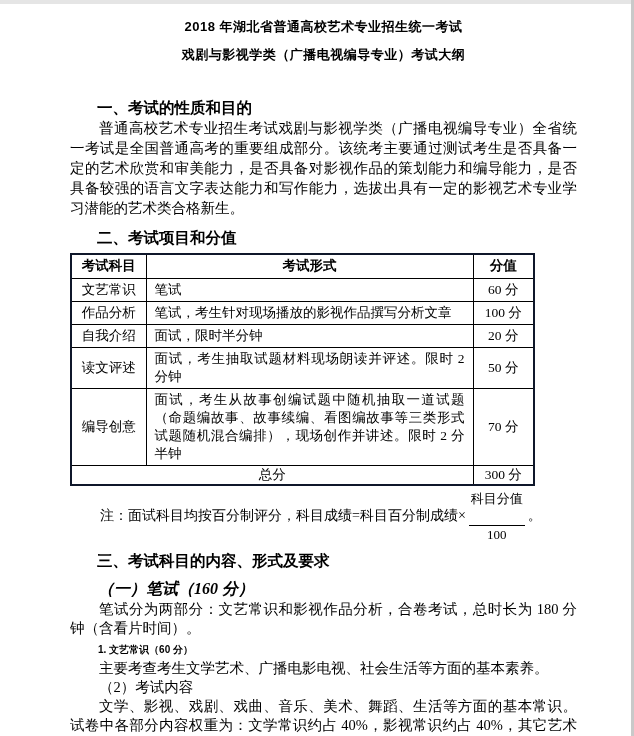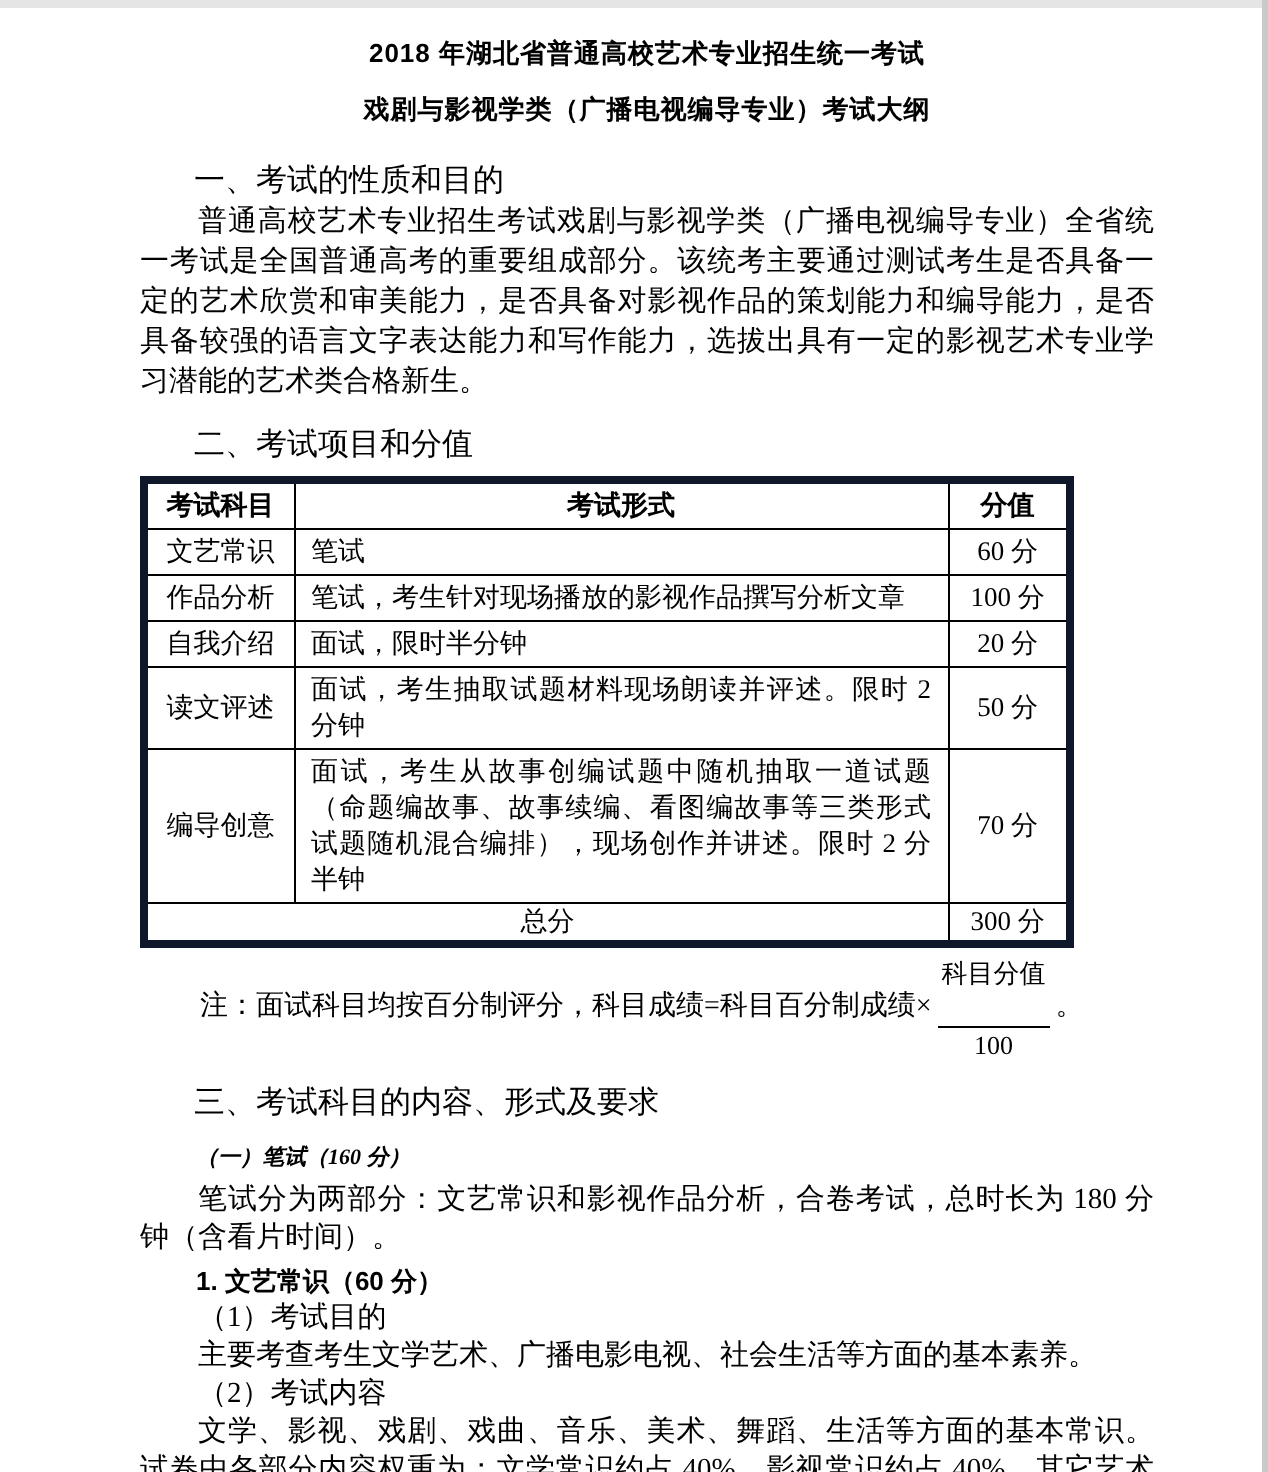--- a/index.html
+++ b/index.html
@@ -25,40 +25,39 @@
   .title {
     font-family: "Liberation Sans", sans-serif;
     font-weight: bold;
     font-size: 13px;
     line-height: 28px;
     text-align: center;
     letter-spacing: 0.5px;
   }
   h2.sec {
     font-family: "Liberation Sans", sans-serif;
-    font-weight: normal;
+    font-weight: bold;
     font-size: 15.5px;
     line-height: 20px;
     padding-left: 27px;
-    margin-top: 12px;
   }
   .sec1 { margin-top: 29px; }
   .sec2 { margin-top: 10px; }
   .sec3 { margin-top: 9px; }
   p.body-para {
     font-size: 14.5px;
     line-height: 20px;
     text-indent: 2em;
     text-align: justify;
   }
   table.score {
     margin-top: 5px;
     width: 463px;
     border-collapse: collapse;
-    border: 4px solid #0f172a;
+    border: 2px solid #0f172a;
     table-layout: fixed;
   }
   table.score th, table.score td {
     border: 1px solid #000;
     font-size: 13.5px;
     vertical-align: middle;
   }
   table.score th {
     font-family: "Liberation Sans", sans-serif;
     font-weight: bold;
@@ -85,29 +84,29 @@
     text-align: center;
     margin: 0 3px;
     font-size: 13px;
     line-height: 15px;
   }
   .frac .num { border-bottom: 1px solid #000; padding: 0 2px 19px 2px; }
   .frac .den { padding-top: 1px; }
   p.sub-kai {
     font-weight: bold;
     font-style: italic;
-    font-size: 11px;
+    font-size: 16px;
     line-height: 19px;
     padding-left: 28px;
     margin-top: 8px;
   }
   p.item-bold {
     font-family: "Liberation Sans", sans-serif;
     font-weight: bold;
-    font-size: 13px;
+    font-size: 10px;
     line-height: 19px;
     padding-left: 28px;
     margin-top: 2px;
   }
   p.plain {
     font-size: 14.5px;
     line-height: 19px;
     text-indent: 2em;
     text-align: justify;
     margin-top: 0;
@@ -186,19 +185,18 @@
     <span>。</span>
   </p>
 
   <h2 class="sec sec3">三、考试科目的内容、形式及要求</h2>
 
   <p class="sub-kai">（一）笔试（160 分）</p>
   <p class="body-para s3 tight" style="margin-top:2px;">笔试分为两部分：文艺常识和影视作品分析，合卷考试，总时长为 180 分钟（含看片时间）。</p>
 
   <p class="item-bold">1. 文艺常识（60 分）</p>
 
-  <p class="plain">（1）考试目的</p>
   <p class="plain">主要考查考生文学艺术、广播电影电视、社会生活等方面的基本素养。</p>
 
   <p class="plain">（2）考试内容</p>
   <p class="plain">文学、影视、戏剧、戏曲、音乐、美术、舞蹈、生活等方面的基本常识。试卷中各部分内容权重为：文学常识约占 40%，影视常识约占 40%，其它艺术及生活常识约占 20%。</p>
 
 </div>
 
 </body></html>

